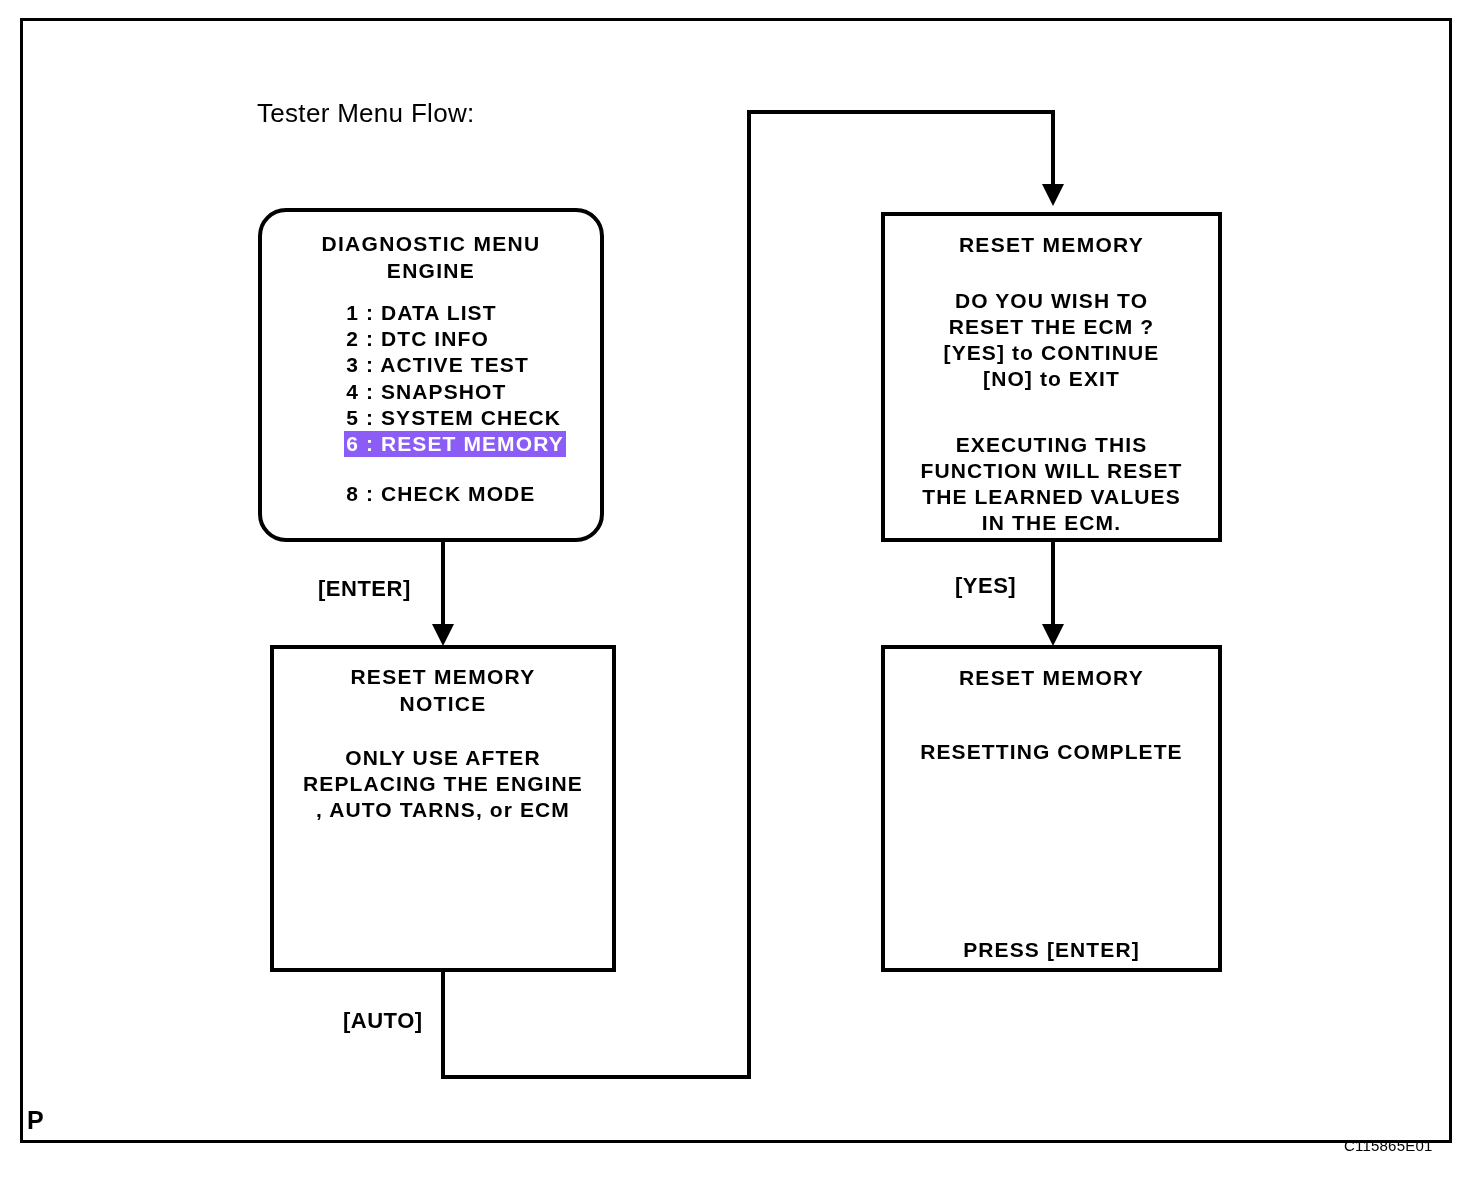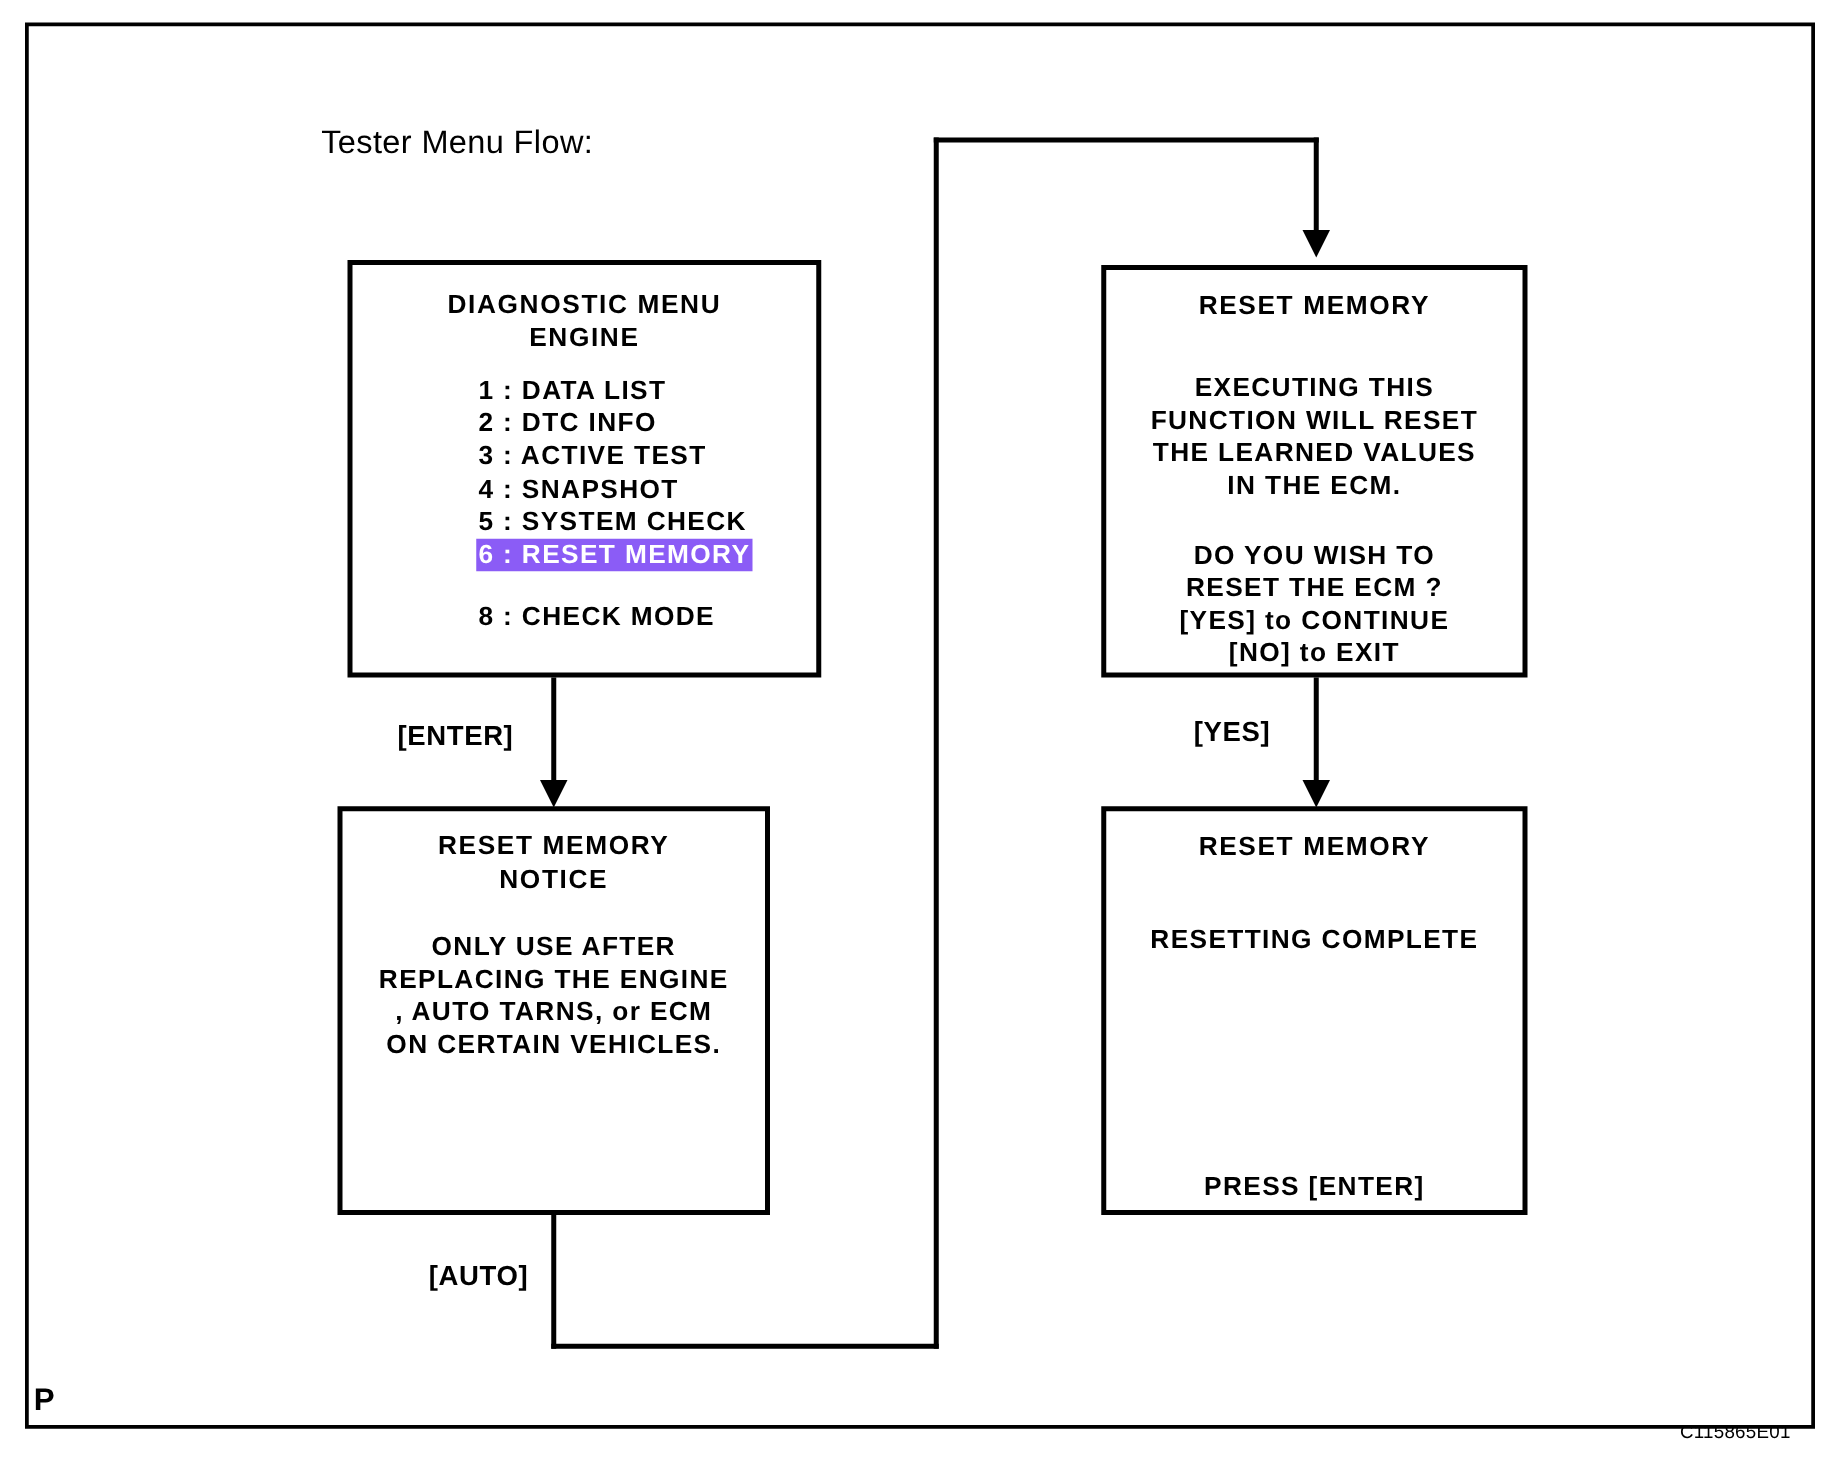--- a/index.html
+++ b/index.html
@@ -39,21 +39,21 @@
   }
   
   .screen-box {
     position: absolute;
     box-sizing: border-box;
     border: 4px solid #000;
     background: #fff;
     font-weight: bold;
     text-align: center;
   }
-  #box-diagnostic-menu { left: 278px; top: 208px;  width: 379px; height: 334px; }
+  #box-diagnostic-menu { left: 258px; top: 208px;  width: 346px; height: 334px; border-radius: 28px; }
   #box-reset-notice    { left: 270px; top: 645px;  width: 346px; height: 327px; }
   #box-reset-confirm   { left: 881px; top: 212px;  width: 341px; height: 330px; }
   #box-reset-complete  { left: 881px; top: 645px;  width: 341px; height: 327px; }
 
   .scr-title {
     font-size: 21px;
     letter-spacing: 1.3px;
     line-height: 27px;
   }
   .scr-line {
@@ -155,39 +155,38 @@
 
   <div class="screen-box" id="box-reset-notice">
     <div style="margin-top:14px">
       <div class="scr-title">RESET  MEMORY</div>
       <div class="scr-title">NOTICE</div>
     </div>
     <div class="scr-block" style="margin-top:28px">
       <div class="scr-line">ONLY  USE  AFTER</div>
       <div class="scr-line">REPLACING  THE  ENGINE</div>
       <div class="scr-line">,  AUTO  TARNS,  or  ECM</div>
-      <div class="scr-line">ON  CERTAIN  VEHICLES.</div>
     </div>
   </div>
 
   <div class="screen-box" id="box-reset-confirm">
     <div style="margin-top:15px">
       <div class="scr-title">RESET  MEMORY</div>
+    </div>
+    <div class="scr-block" style="margin-top:30px">
+      <div class="scr-line">DO  YOU  WISH  TO</div>
+      <div class="scr-line">RESET  THE  ECM ?</div>
+      <div class="scr-line">[YES] to CONTINUE</div>
+      <div class="scr-line">[NO]  to  EXIT</div>
     </div>
     <div class="scr-block" style="margin-top:40px">
       <div class="scr-line">EXECUTING  THIS</div>
       <div class="scr-line">FUNCTION  WILL  RESET</div>
       <div class="scr-line">THE  LEARNED  VALUES</div>
       <div class="scr-line">IN  THE  ECM.</div>
-    </div>
-    <div class="scr-block" style="margin-top:30px">
-      <div class="scr-line">DO  YOU  WISH  TO</div>
-      <div class="scr-line">RESET  THE  ECM ?</div>
-      <div class="scr-line">[YES] to CONTINUE</div>
-      <div class="scr-line">[NO]  to  EXIT</div>
     </div>
   </div>
 
   <div class="screen-box" id="box-reset-complete">
     <div style="margin-top:15px">
       <div class="scr-title">RESET  MEMORY</div>
     </div>
     <div style="margin-top:48px">
       <div class="scr-line">RESETTING  COMPLETE</div>
     </div>

